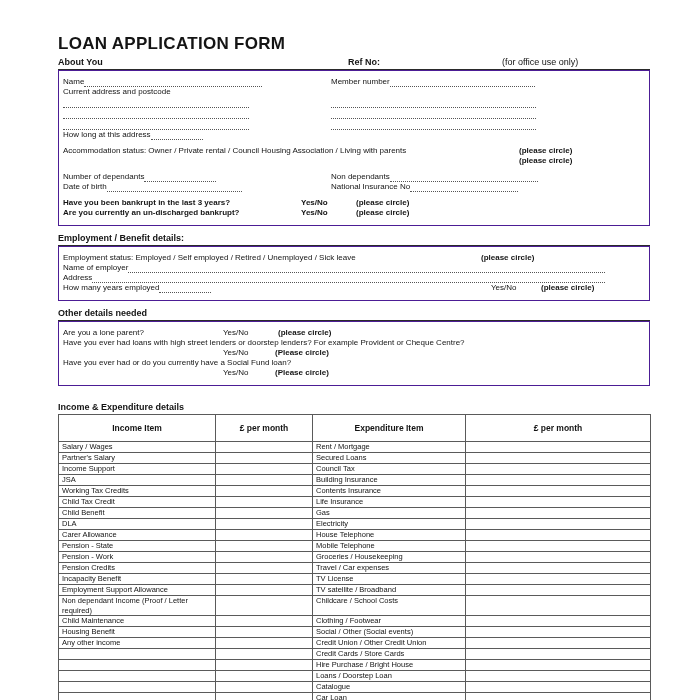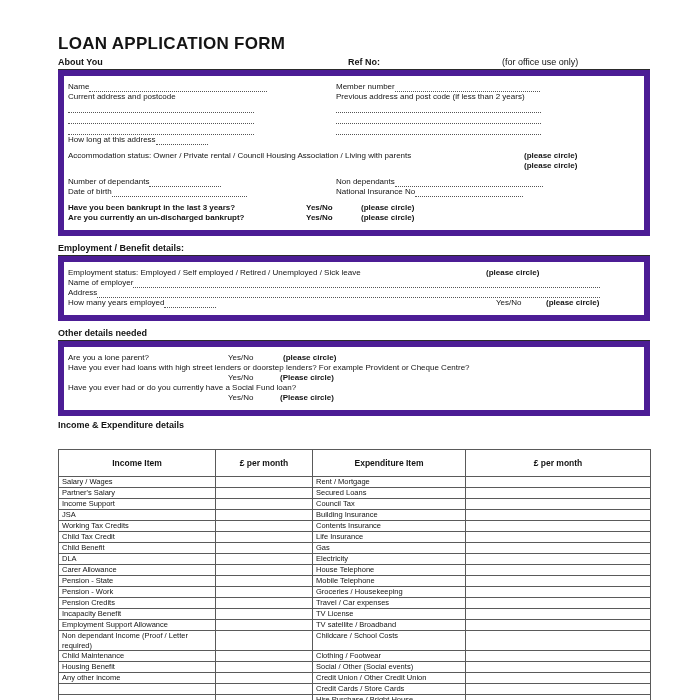--- a/index.html
+++ b/index.html
@@ -7,35 +7,35 @@
     width:700px;height:700px;background:#ffffff;
     font-family:"Liberation Sans", sans-serif;color:#141414;
     overflow:hidden;
   }
   .page{position:relative;width:592px;margin:34px 50px 0 58px;}
   .title{font-size:17px;font-weight:bold;letter-spacing:.3px;}
   .hdr{display:flex;align-items:flex-end;border-bottom:1.5px solid #2a2a2a;margin-top:3px;padding-bottom:2px;font-size:9px;gap:18px;}
   .hdr .seg1{width:272px;font-weight:bold;}
   .hdr .seg2{width:136px;font-weight:bold;}
   .hdr .seg3{font-weight:normal;}
-  .box{border:6px solid #4c1d95;padding:6px 4px 7px 4px;font-size:8px;}
+  .box{border:1px solid #4c1d95;padding:6px 4px 7px 4px;font-size:8px;}
   .row{position:relative;line-height:10px;min-height:10px;white-space:nowrap;}
   .frow{display:flex;align-items:flex-end;}
   .leader{display:inline-block;border-bottom:1px dotted #555;height:8px;}
   .leader.fl{flex:1 1 auto;}
   .endgap{flex:0 0 40px;}
   .dotline{border-bottom:1px dotted #555;height:10px;}
   .dotline.l{width:186px;}
   .dotline.r{width:205px;}
   .twocol{display:grid;grid-template-columns:268px 1fr;}
   .abs{position:absolute;top:0;}
   .b{font-weight:bold;}
   .gap6{margin-top:6px;}
   .sechead{font-weight:bold;font-size:9px;border-bottom:1.5px solid #2a2a2a;padding:2px 0 2px 0;margin-top:5px;}
-  .sechead.nb{border-bottom:none;margin-top:2px;padding-bottom:18px;}
+  .sechead.nb{border-bottom:none;margin-top:14px;padding-bottom:1px;}
   table.ie{width:592px;border-collapse:collapse;table-layout:fixed;margin-top:1px;}
   table.ie th, table.ie td{border:1px solid #5a5a5a;padding:0 3px;vertical-align:top;}
   table.ie th{font-size:8.5px;text-align:center;padding:8px 3px;}
   table.ie td{font-size:7.5px;line-height:9.5px;height:10px;}
 </style>
 </head>
 <body>
 
 <div class="page">
 
@@ -53,21 +53,20 @@
         <span>Name</span>
         <span class="leader" style="width:178px"></span>
       </div>
       <div class="row frow">
         <span>Member number</span>
         <span class="leader" style="width:145px"></span>
       </div>
     </div>
     <div class="twocol">
       <div class="row">Current address and postcode</div>
-      <div class="row">Previous address and post code (if less than 2 years)</div>
     </div>
     <div class="twocol">
       <div class="row">
           <div class="dotline l"></div>
         </div>
       <div class="row">
           <div class="dotline r"></div>
         </div>
     </div>
     <div class="twocol">

